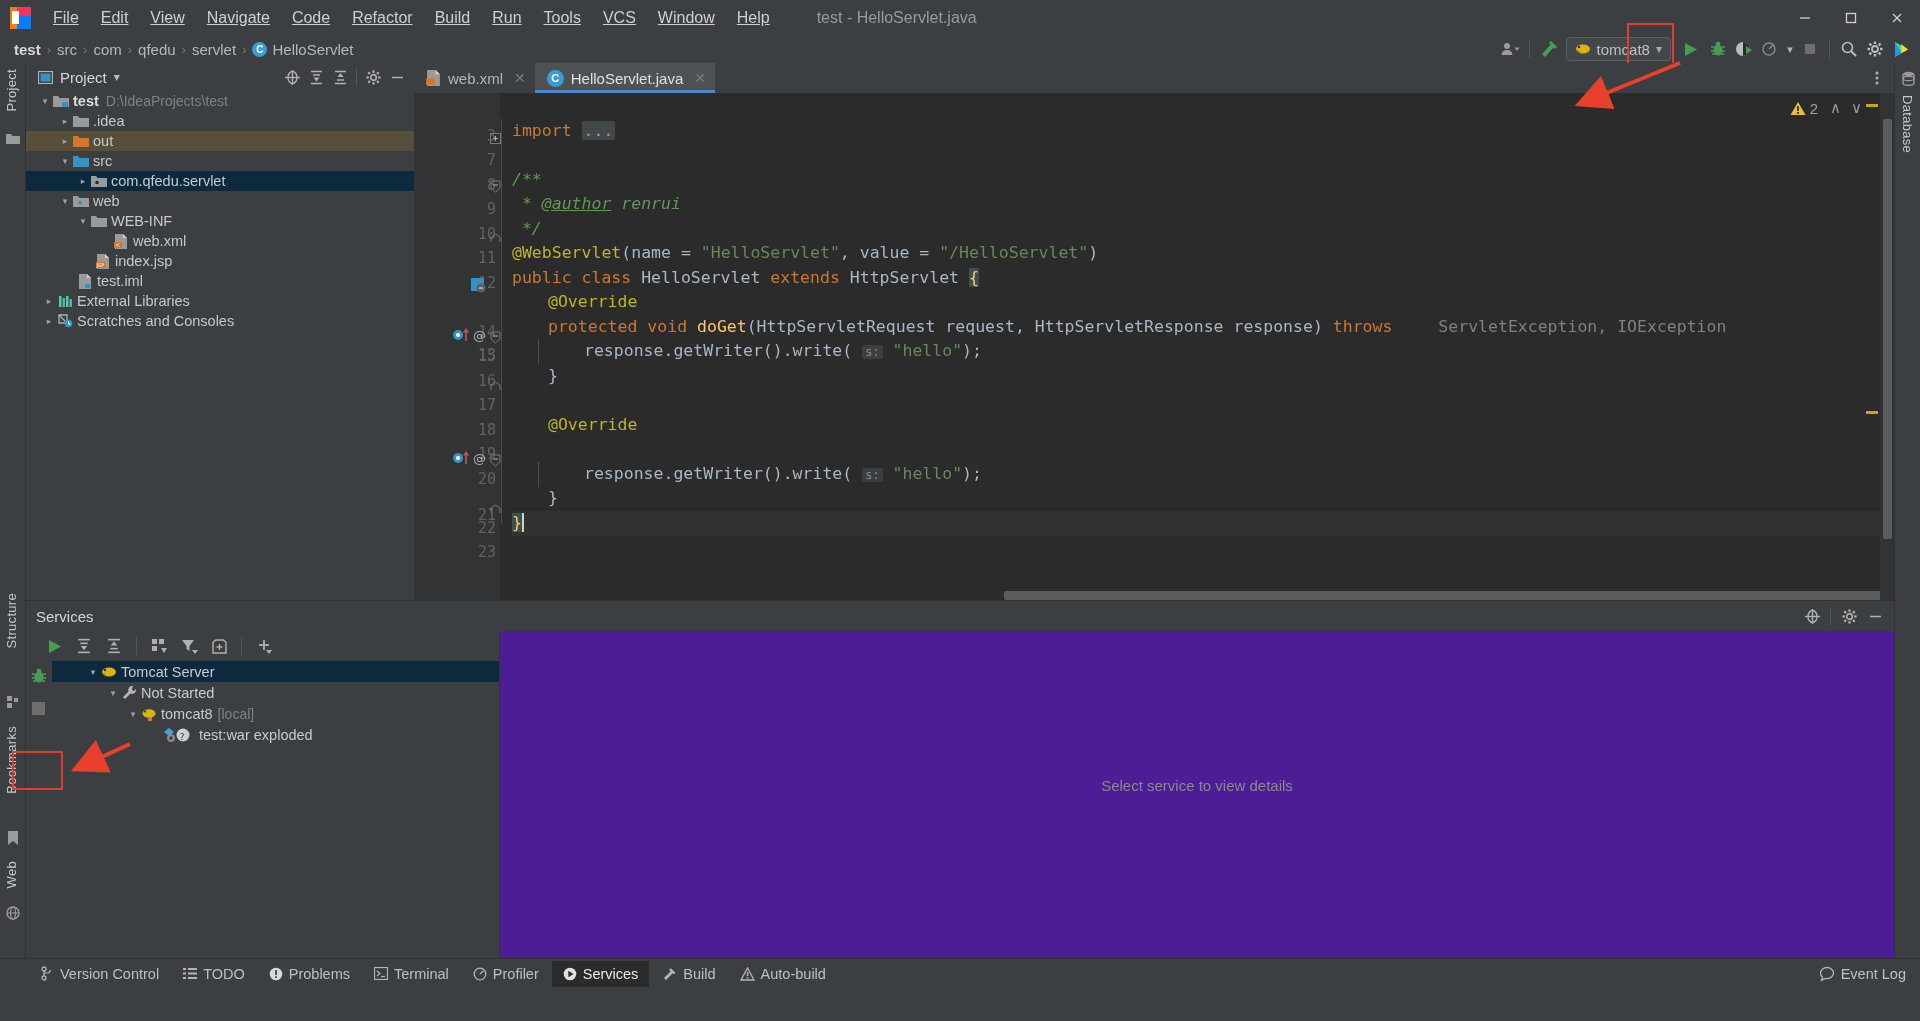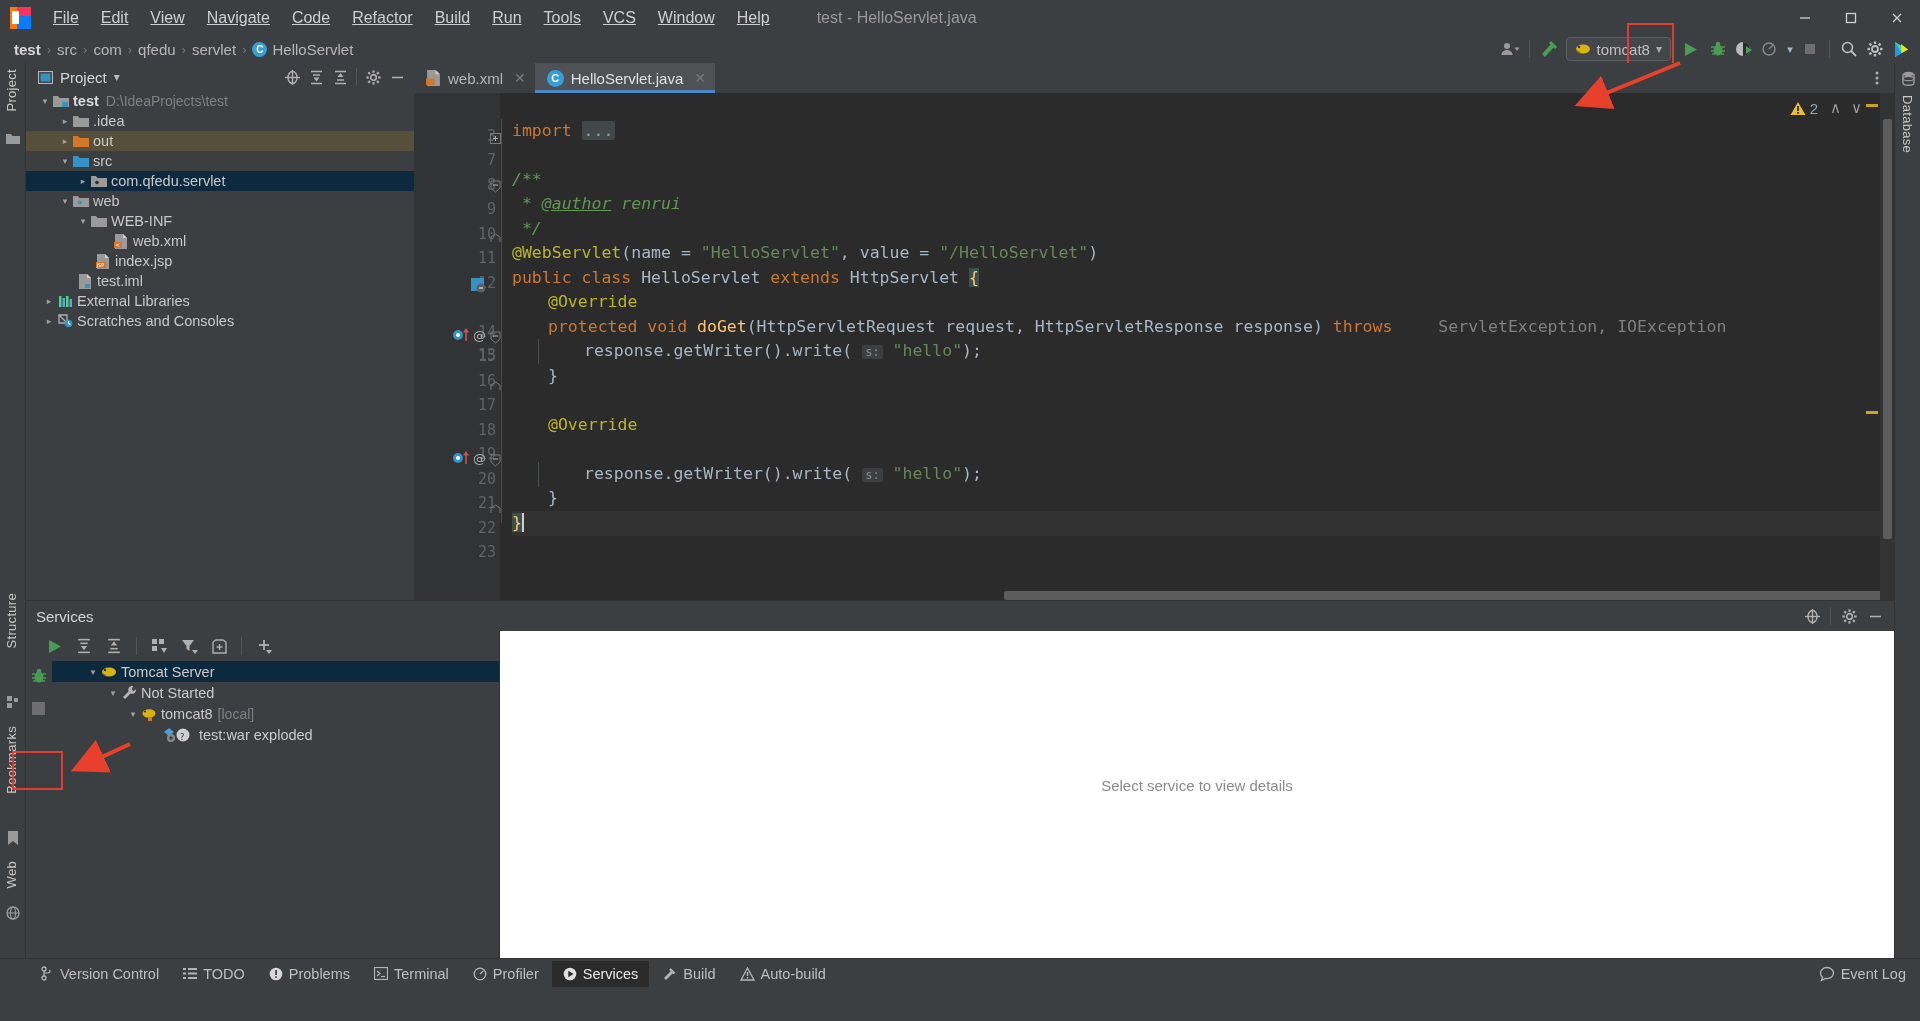--- a/index.html
+++ b/index.html
@@ -129,21 +129,21 @@
   .svc { position:absolute; left:26px; top:600px; width:1868px; height:358px; background:#3c3f41; border-top:1px solid #323232; }
   .svc-head { height:30px; display:flex; align-items:center; padding-left:10px; position:relative; }
   .svc-title { font-size:15px; color:#d6d6d6; }
   .svc-head-icons { position:absolute; right:8px; top:5px; display:flex; align-items:center; gap:4px; }
   .svc-toolbar { position:absolute; left:0; top:30px; width:473px; height:30px; display:flex; align-items:center; gap:2px; padding-left:14px; }
   .sti { width:28px;height:26px;display:flex;align-items:center;justify-content:center;color:#a8a8a8;position:relative; }
   .svc-tree { position:absolute; left:0; top:60px; width:473px; height:298px; background:#3c3f41; }
   .svc-row { height:21px; display:flex; align-items:center; font-size:14.5px; color:#cacaca; white-space:nowrap; }
   .svc-row.sel { background:#0d293e; }
   .svc-side { position:absolute; left:0; top:60px; width:26px; height:298px; }
-  .svc-detail { position:absolute; left:473px; top:30px; width:1395px; height:328px; background:#ffffff; border-left:1px solid #323232; }
+  .svc-detail { position:absolute; left:473px; top:30px; width:1395px; height:328px; background:#4c1d95; border-left:1px solid #323232; }
   .svc-empty { position:absolute; left:0; right:0; top:146px; text-align:center; color:#8a8a8a; font-size:15px; }
   .redbox-svc { position:absolute; left:12px; top:751px; width:51px; height:39px; border:2px solid #e03c31; pointer-events:none; }
 
   
   .toolwin-bar {
     position:absolute; left:0; top:958px; width:1920px; height:30px; background:#3c3f41;
     display:flex; align-items:center; padding-left:30px; gap:2px; border-top:1px solid #323232;
   }
   .twb { display:flex; align-items:center; gap:6px; font-size:14.5px; color:#bfbfbf; padding:4px 11px; height:26px; }
   .twb.active { background:#2b2b2b; color:#e8e8e8; }
@@ -595,21 +595,21 @@
         <div class="ln" style="top:156px;">11</div>
         <div class="ln" style="top:181px;">12</div>
         <div class="ln" style="top:205px;margin-top:48px;">13</div>
         <div class="ln" style="top:230px;">14</div>
         <div class="ln" style="top:254px;text-align:center;">15</div>
         <div class="ln" style="top:279px;">16</div>
         <div class="ln" style="top:303px;margin-left:16px;">17</div>
         <div class="ln" style="top:328px;">18</div>
         <div class="ln" style="top:352px;">19</div>
         <div class="ln" style="top:377px;">20</div>
-        <div class="ln" style="top:401px;">21</div>
+        <div class="ln" style="top:413px;">21</div>
         <div class="ln" style="top:426px;">22</div>
         <div class="ln" style="top:450px;">23</div>
 
         <div class="fold" style="top:37px;">
           <svg width="11" height="11" viewBox="0 0 11 11">
               <rect x="0.5" y="0.5" width="10" height="10" fill="none" stroke="#787878"></rect>
               <line x1="3" y1="5.5" x2="8" y2="5.5" stroke="#b0b0b0"></line>
               <line x1="5.5" y1="3" x2="5.5" y2="8" stroke="#b0b0b0"></line>
             </svg>
         </div>

